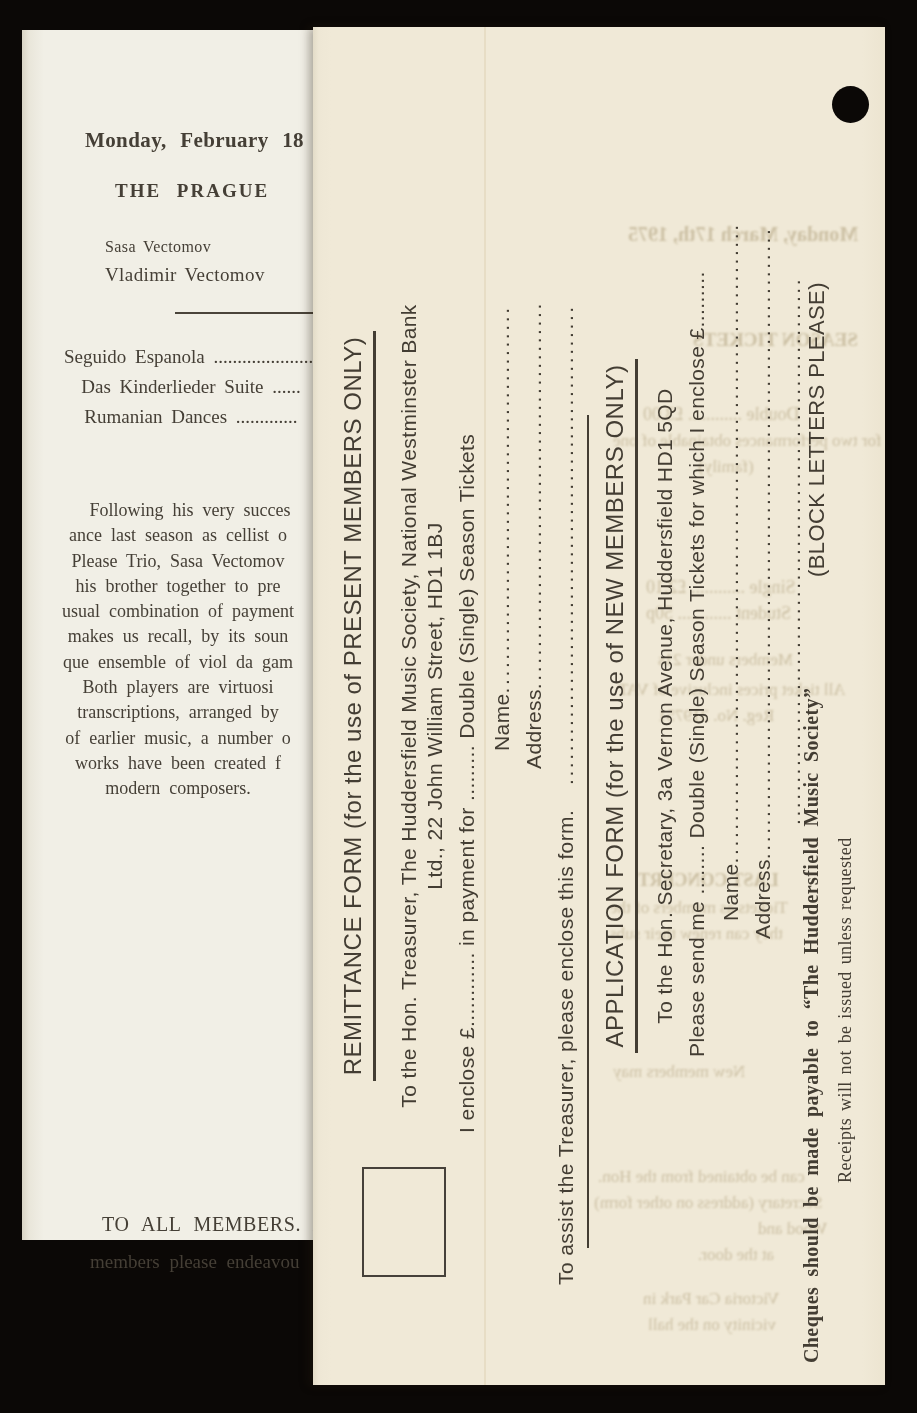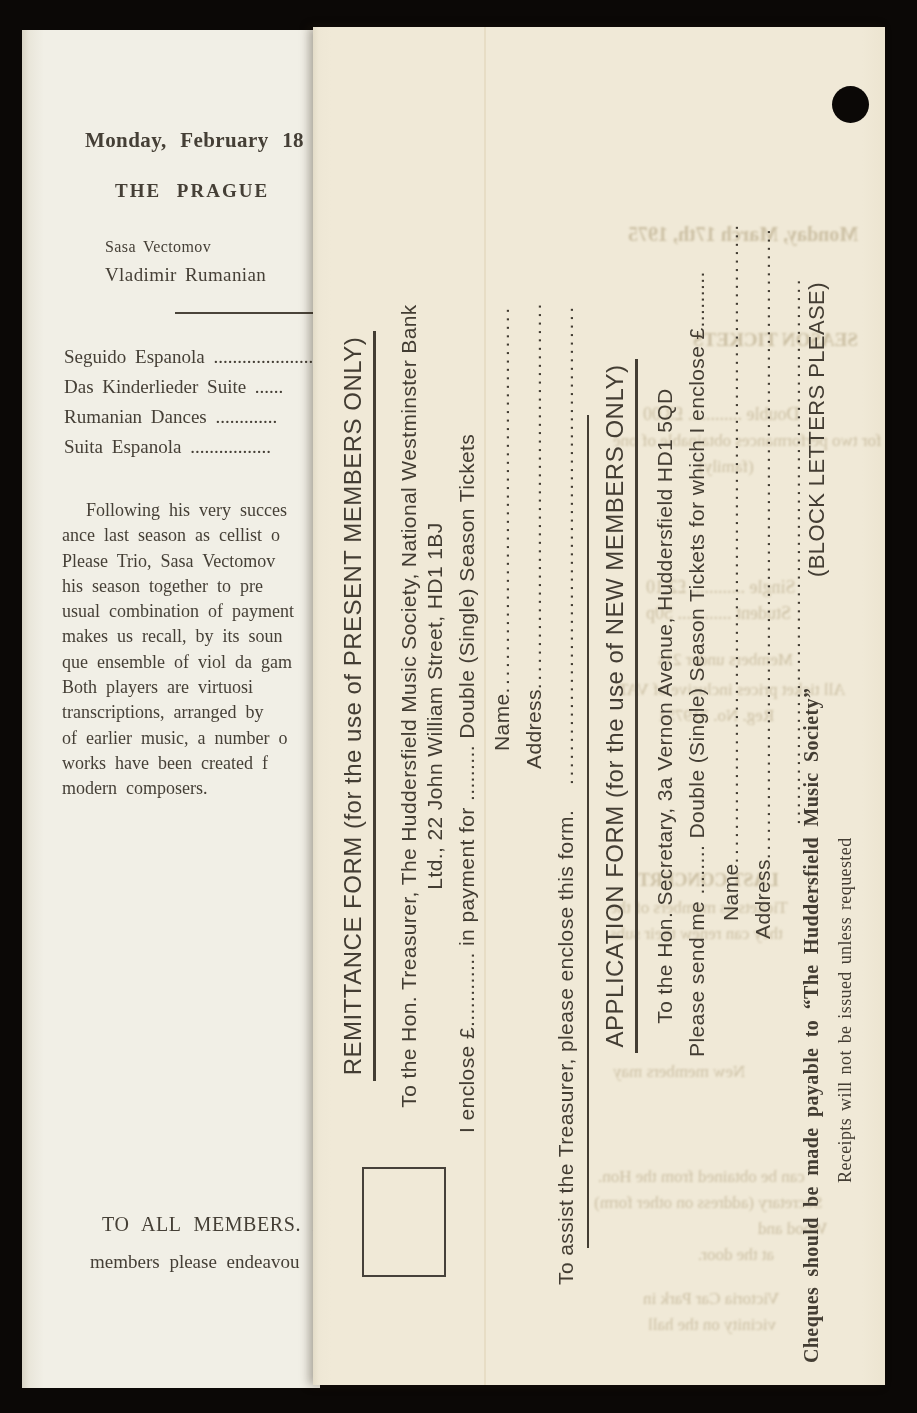--- a/index.html
+++ b/index.html
@@ -1,22 +1,22 @@
 <!DOCTYPE html>
 <html><head>
 <meta charset="utf-8">
 <title>Scanned programme page</title>
 <style>
   html,body{margin:0;padding:0;background:#0b0806;}
   #canvas{position:relative;width:917px;height:1413px;background:#0b0806;overflow:hidden;
           font-family:"Liberation Serif","DejaVu Serif",serif;}
   
-  #left-page{position:absolute;left:22px;top:30px;width:298px;height:1358px;z-index:1;
+  #left-page{position:absolute;left:22px;top:30px;width:298px;height:1210px;z-index:1;
     background:linear-gradient(90deg,#d8d4c5 0px,#e9e6da 7px,#f1efe6 22px,#f1efe6 100%);
-    color:#453f36;}
+    color:#453f36;text-align:center;}
   #left-page .abs{position:absolute;white-space:nowrap;}
   #date-line{left:63px;top:98px;font-size:21px;font-weight:bold;word-spacing:8px;letter-spacing:.4px;}
   #page-title{left:93px;top:150px;font-size:19px;font-weight:bold;letter-spacing:2px;word-spacing:9px;}
   #performer-1{left:83px;top:208px;font-size:16px;letter-spacing:.4px;word-spacing:3px;}
   #performer-2{left:83px;top:234px;font-size:19px;letter-spacing:.4px;word-spacing:3px;}
   #title-rule{left:153px;top:282px;width:145px;height:2px;background:#4a443a;}
   #programme-list{left:42px;top:312px;font-size:19px;line-height:30px;word-spacing:4px;}
   #programme-paragraph{left:40px;top:468px;font-size:18px;line-height:25.3px;word-spacing:4.5px;}
   .para-line{white-space:nowrap;}
   .para-line.indent{padding-left:24px;}
@@ -57,33 +57,32 @@
 </style>
 </head>
 <body>
 
 <div id="canvas">
 
   <div id="left-page">
     <div class="abs" id="date-line">Monday, February 18</div>
     <div class="abs" id="page-title">THE PRAGUE</div>
     <div class="abs" id="performer-1">Sasa Vectomov</div>
-    <div class="abs" id="performer-2">Vladimir Rumanian</div>
+    <div class="abs" id="performer-2">Vladimir Vectomov</div>
     <div class="abs" id="title-rule"></div>
     <div class="abs" id="programme-list">
         <div>Seguido Espanola ......................</div>
         <div>Das Kinderlieder Suite ......</div>
         <div>Rumanian Dances .............</div>
-        <div>Suita Espanola .................</div>
       </div>
     <div class="abs" id="programme-paragraph">
         <div class="para-line indent">Following his very succes</div>
         <div class="para-line">ance last season as cellist o</div>
         <div class="para-line">Please Trio, Sasa Vectomov</div>
-        <div class="para-line">his season together to pre</div>
+        <div class="para-line">his brother together to pre</div>
         <div class="para-line">usual combination of payment</div>
         <div class="para-line">makes us recall, by its soun</div>
         <div class="para-line">que ensemble of viol da gam</div>
         <div class="para-line">Both players are virtuosi</div>
         <div class="para-line">transcriptions, arranged by</div>
         <div class="para-line">of earlier music, a number o</div>
         <div class="para-line">works have been created f</div>
         <div class="para-line">modern composers.</div>
       </div>
     <div class="abs" id="footer-line1">TO ALL MEMBERS.  A</div>

